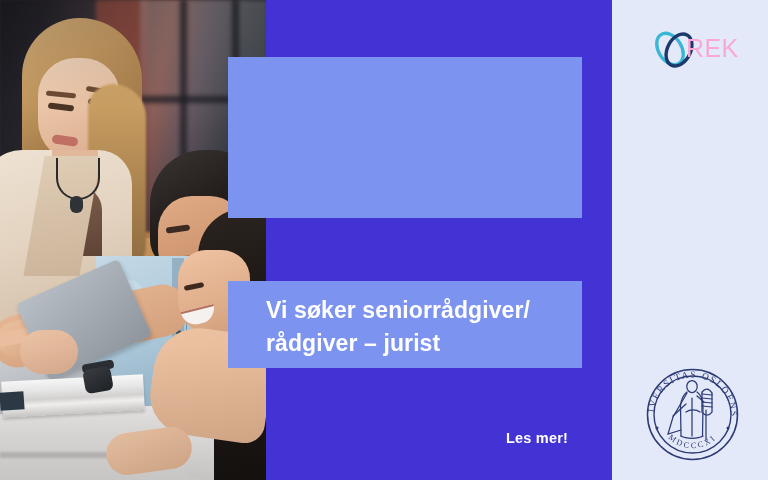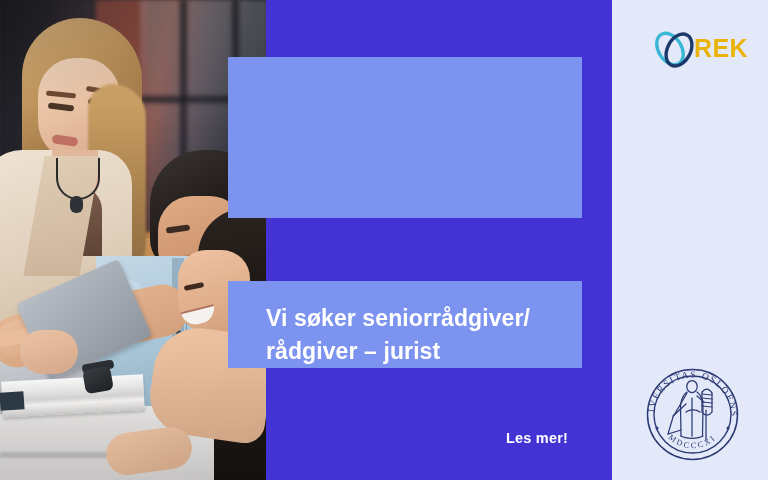--- a/index.html
+++ b/index.html
@@ -130,31 +130,31 @@
   
   .box{position:absolute;background:#7D93F0;}
   .box-head{left:228px;top:57px;width:354px;height:161px;}
   .box-sub{left:228px;top:281px;width:354px;height:87px;}
 
   .headline{
     position:absolute;left:256px;top:72px;width:310px;
     color:#ffffff;font-size:28.5px;line-height:38px;font-weight:400;letter-spacing:.1px;
   }
   .subline{
-    position:absolute;left:266px;top:302px;width:310px;
+    position:absolute;left:266px;top:294px;width:310px;
     color:#ffffff;font-size:23px;line-height:33px;font-weight:bold;letter-spacing:.1px;
   }
   .lesmer{
     position:absolute;left:506px;top:430px;
     color:#ffffff;font-size:14.5px;font-weight:bold;letter-spacing:.2px;
   }
 
   
   .rek{position:absolute;left:650px;top:26px;width:95px;height:46px;}
-  .rek-txt{position:absolute;left:44px;top:8px;color:#eab308;font-size:25px;font-weight:bold;letter-spacing:.4px;}
+  .rek-txt{position:absolute;left:36px;top:8px;color:#f9a8d4;font-size:25px;font-weight:normal;letter-spacing:.4px;}
 
   
   .uio{position:absolute;left:640px;top:362px;width:105px;height:105px;}
 </style>
 </head>
 <body>
 
 <div class="banner">
 
   <div class="photo">

